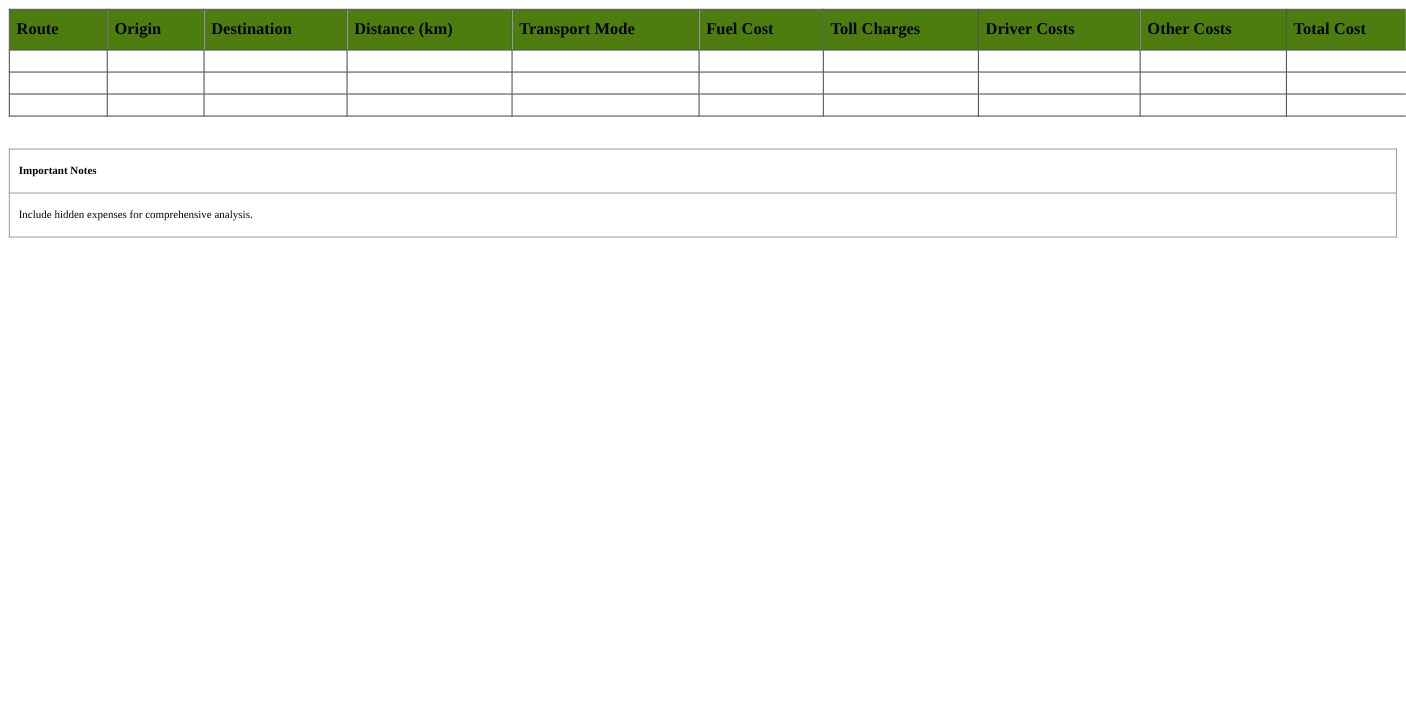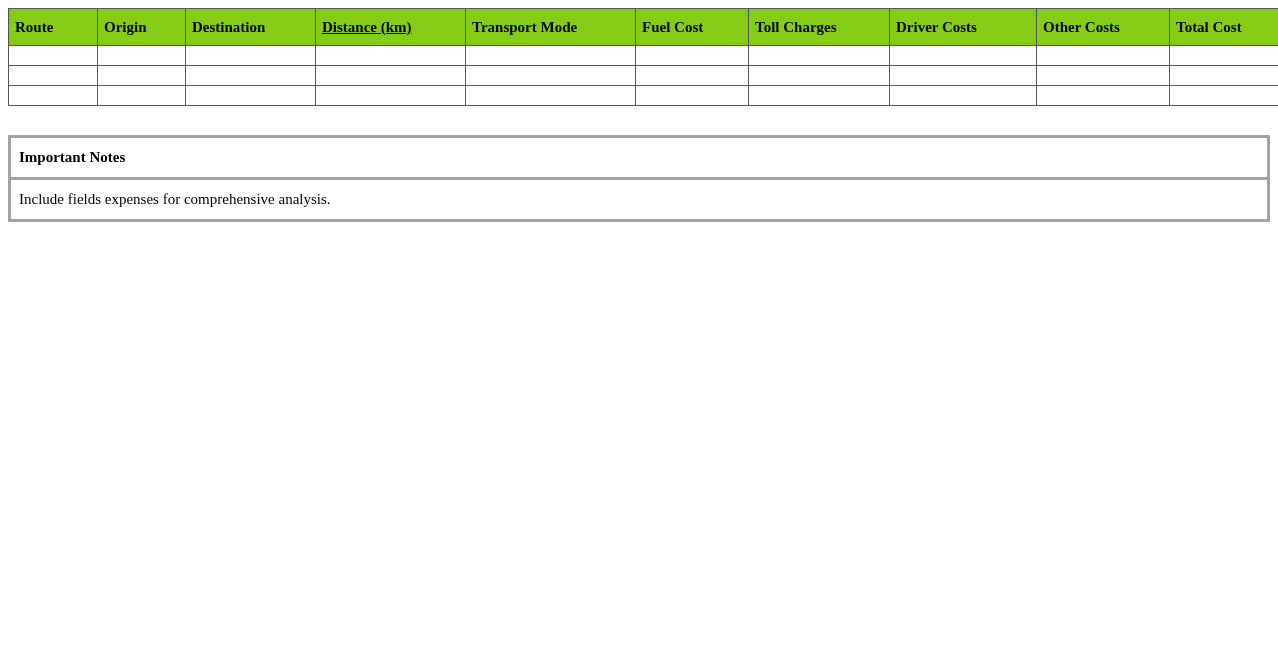--- a/index.html
+++ b/index.html
@@ -37,55 +37,55 @@
     text-align: left;
     vertical-align: middle;
     font-size: 15px;
     line-height: 1.25;
     overflow: hidden;
     white-space: nowrap;
   }
   table.cost-table th {
     font-weight: bold;
     height: 28px;
-    background: #84cc16;
+    background: #4d7c0f;
   }
   table.cost-table td {
     height: 11px;
     font-weight: normal;
   }
 
   
   .c-route { width: 76px; }
   .c-origin { width: 75px; margin-top: 44px; }
   .c-dest { width: 117px; }
-  .c-dist { width: 137px; text-decoration: underline; }
+  .c-dist { width: 137px; }
   .c-mode { width: 157px; }
   .c-fuel { width: 100px; }
   .c-toll { width: 128px; }
   .c-wages { width: 134px; }
   .c-other { width: 120px; }
   .c-total { width: 110px; }
 
   
   .notes-wrap {
     margin-top: 29px;
   }
   table.notes-table {
     border-collapse: collapse;
     table-layout: fixed;
     width: 1262px;
   }
   table.notes-table th,
   table.notes-table td {
-    border: 3px solid #a3a3a3;
+    border: 1px solid #a3a3a3;
     padding: 6px 8px;
     text-align: left;
     vertical-align: middle;
-    font-size: 15px;
+    font-size: 10px;
     line-height: 1.3;
     height: 27px;
   }
   table.notes-table th {
     font-weight: bold;
   }
   table.notes-table td {
     font-weight: normal;
   }
 </style>
@@ -155,19 +155,19 @@
 
   <div class="notes-wrap">
     <table class="notes-table">
       <thead>
         <tr>
           <th>Important Notes</th>
         </tr>
       </thead>
       <tbody>
         <tr>
-          <td>Include fields expenses for comprehensive analysis.</td>
+          <td>Include hidden expenses for comprehensive analysis.</td>
         </tr>
       </tbody>
     </table>
   </div>
 
 </div>
 
 </body></html>

